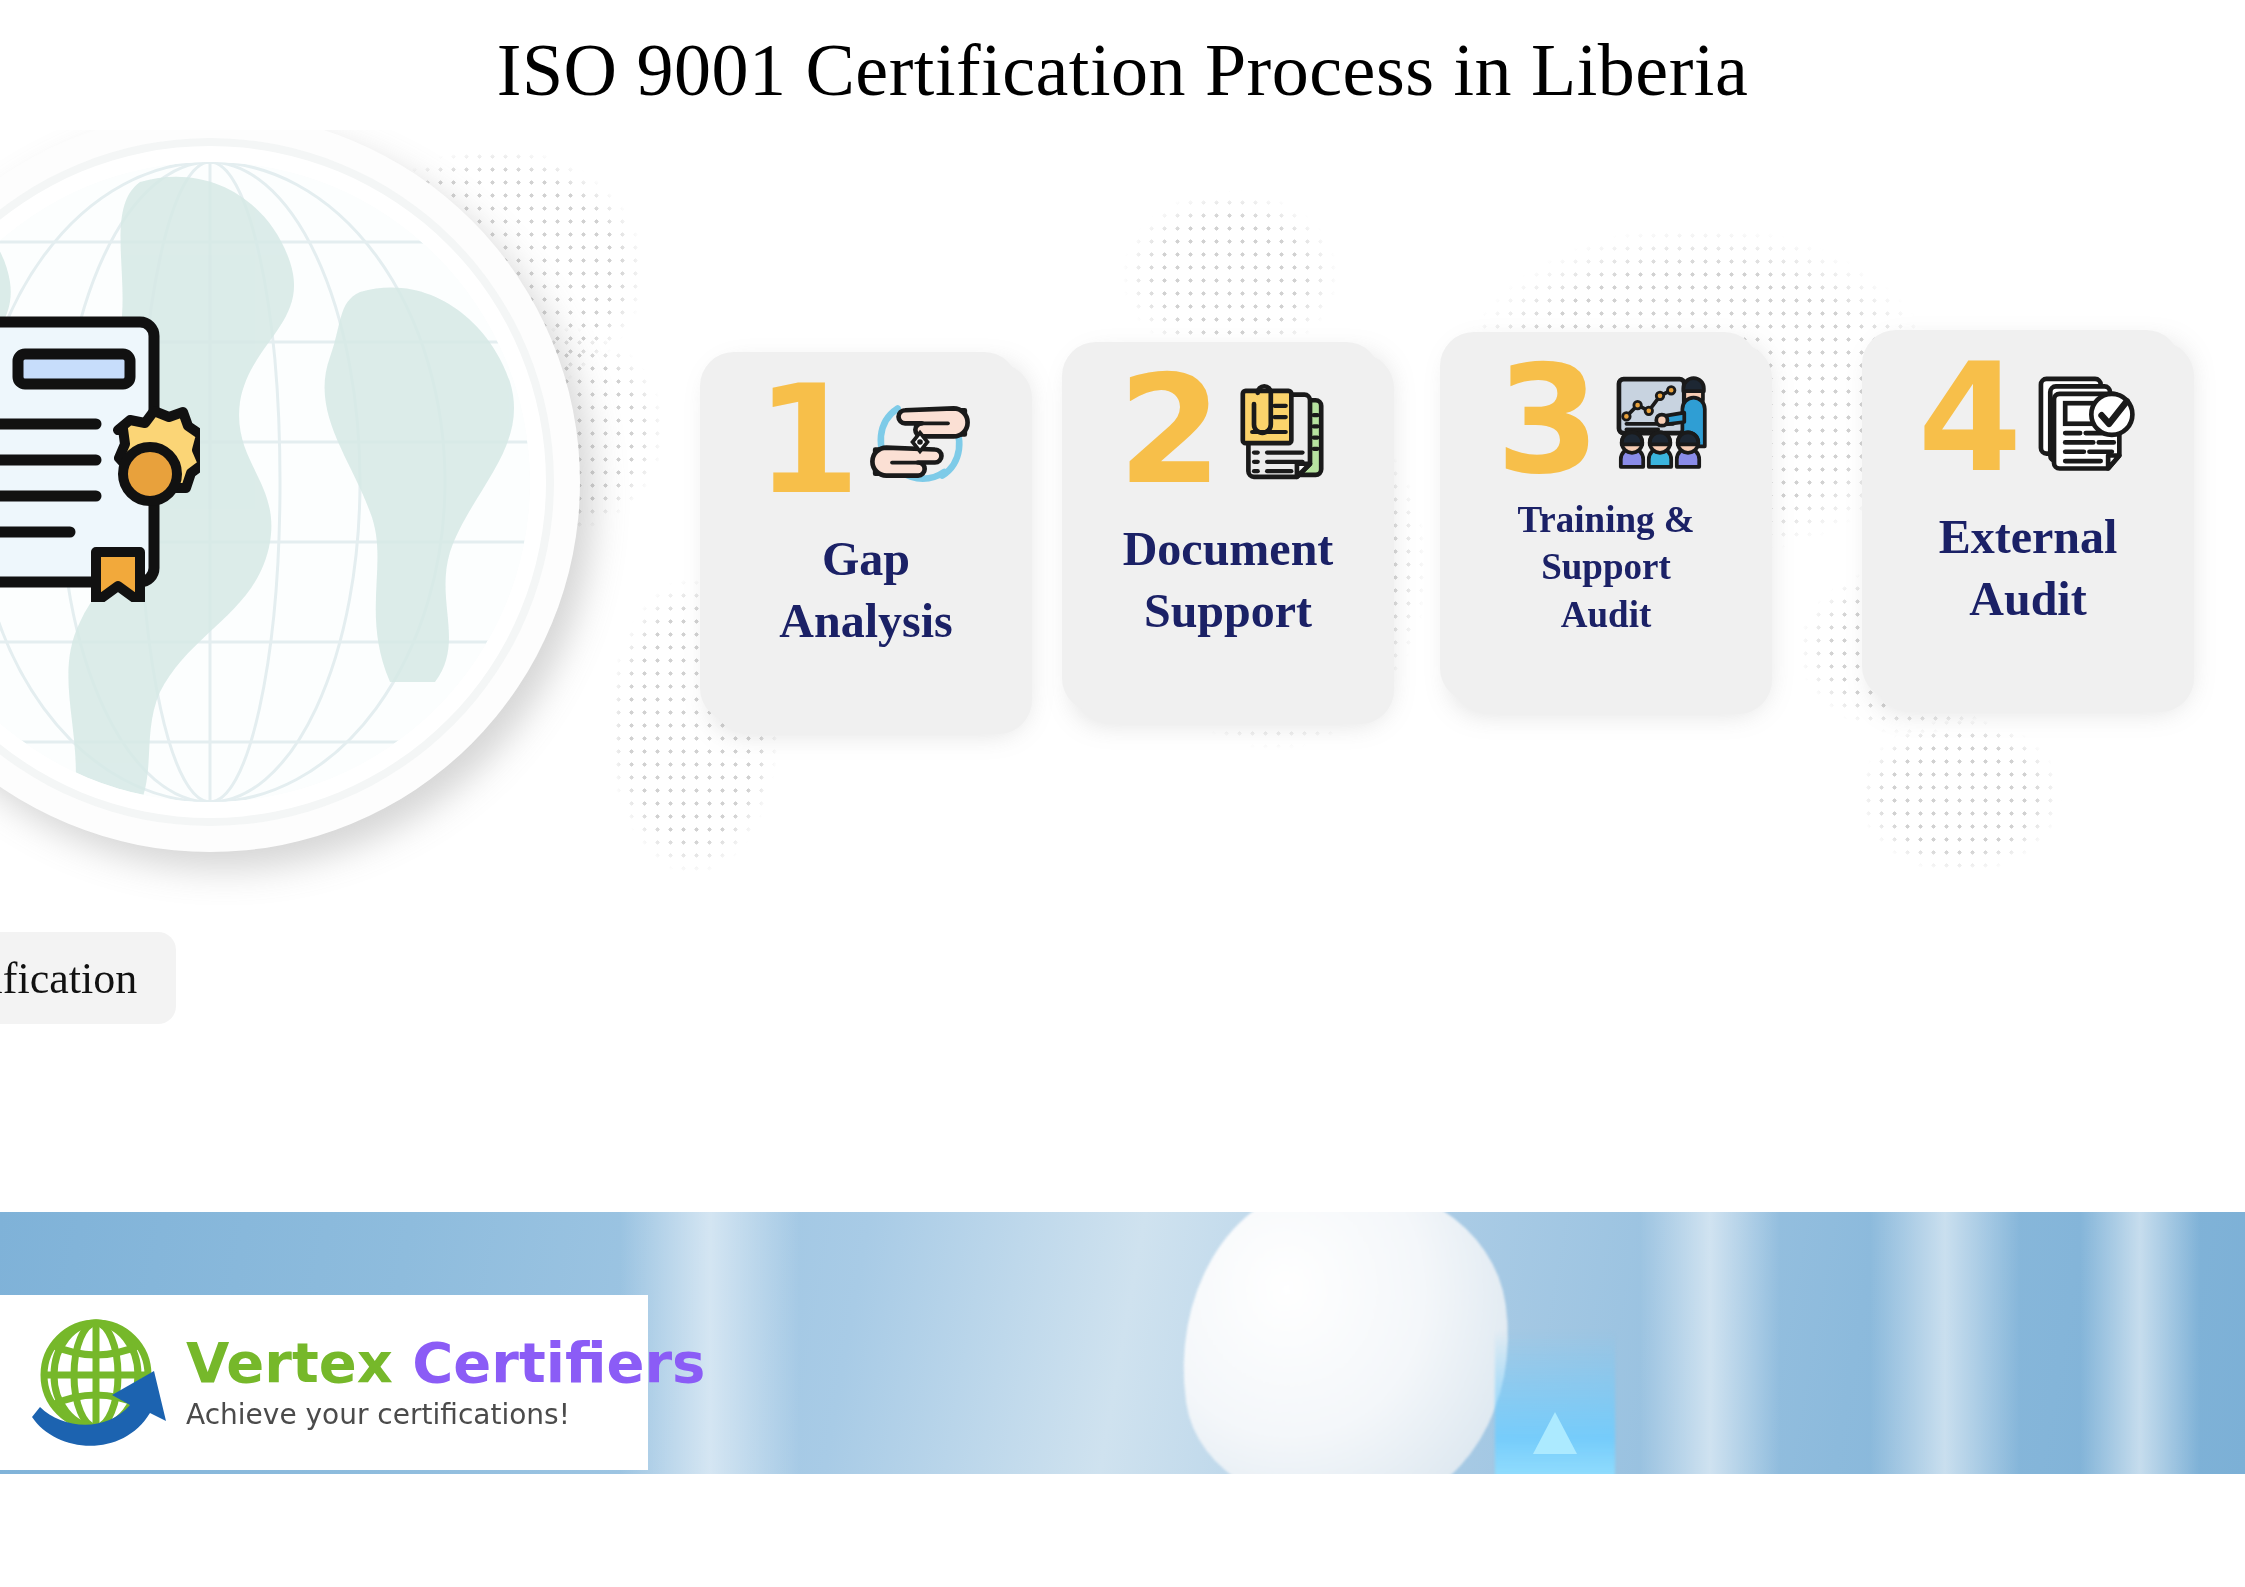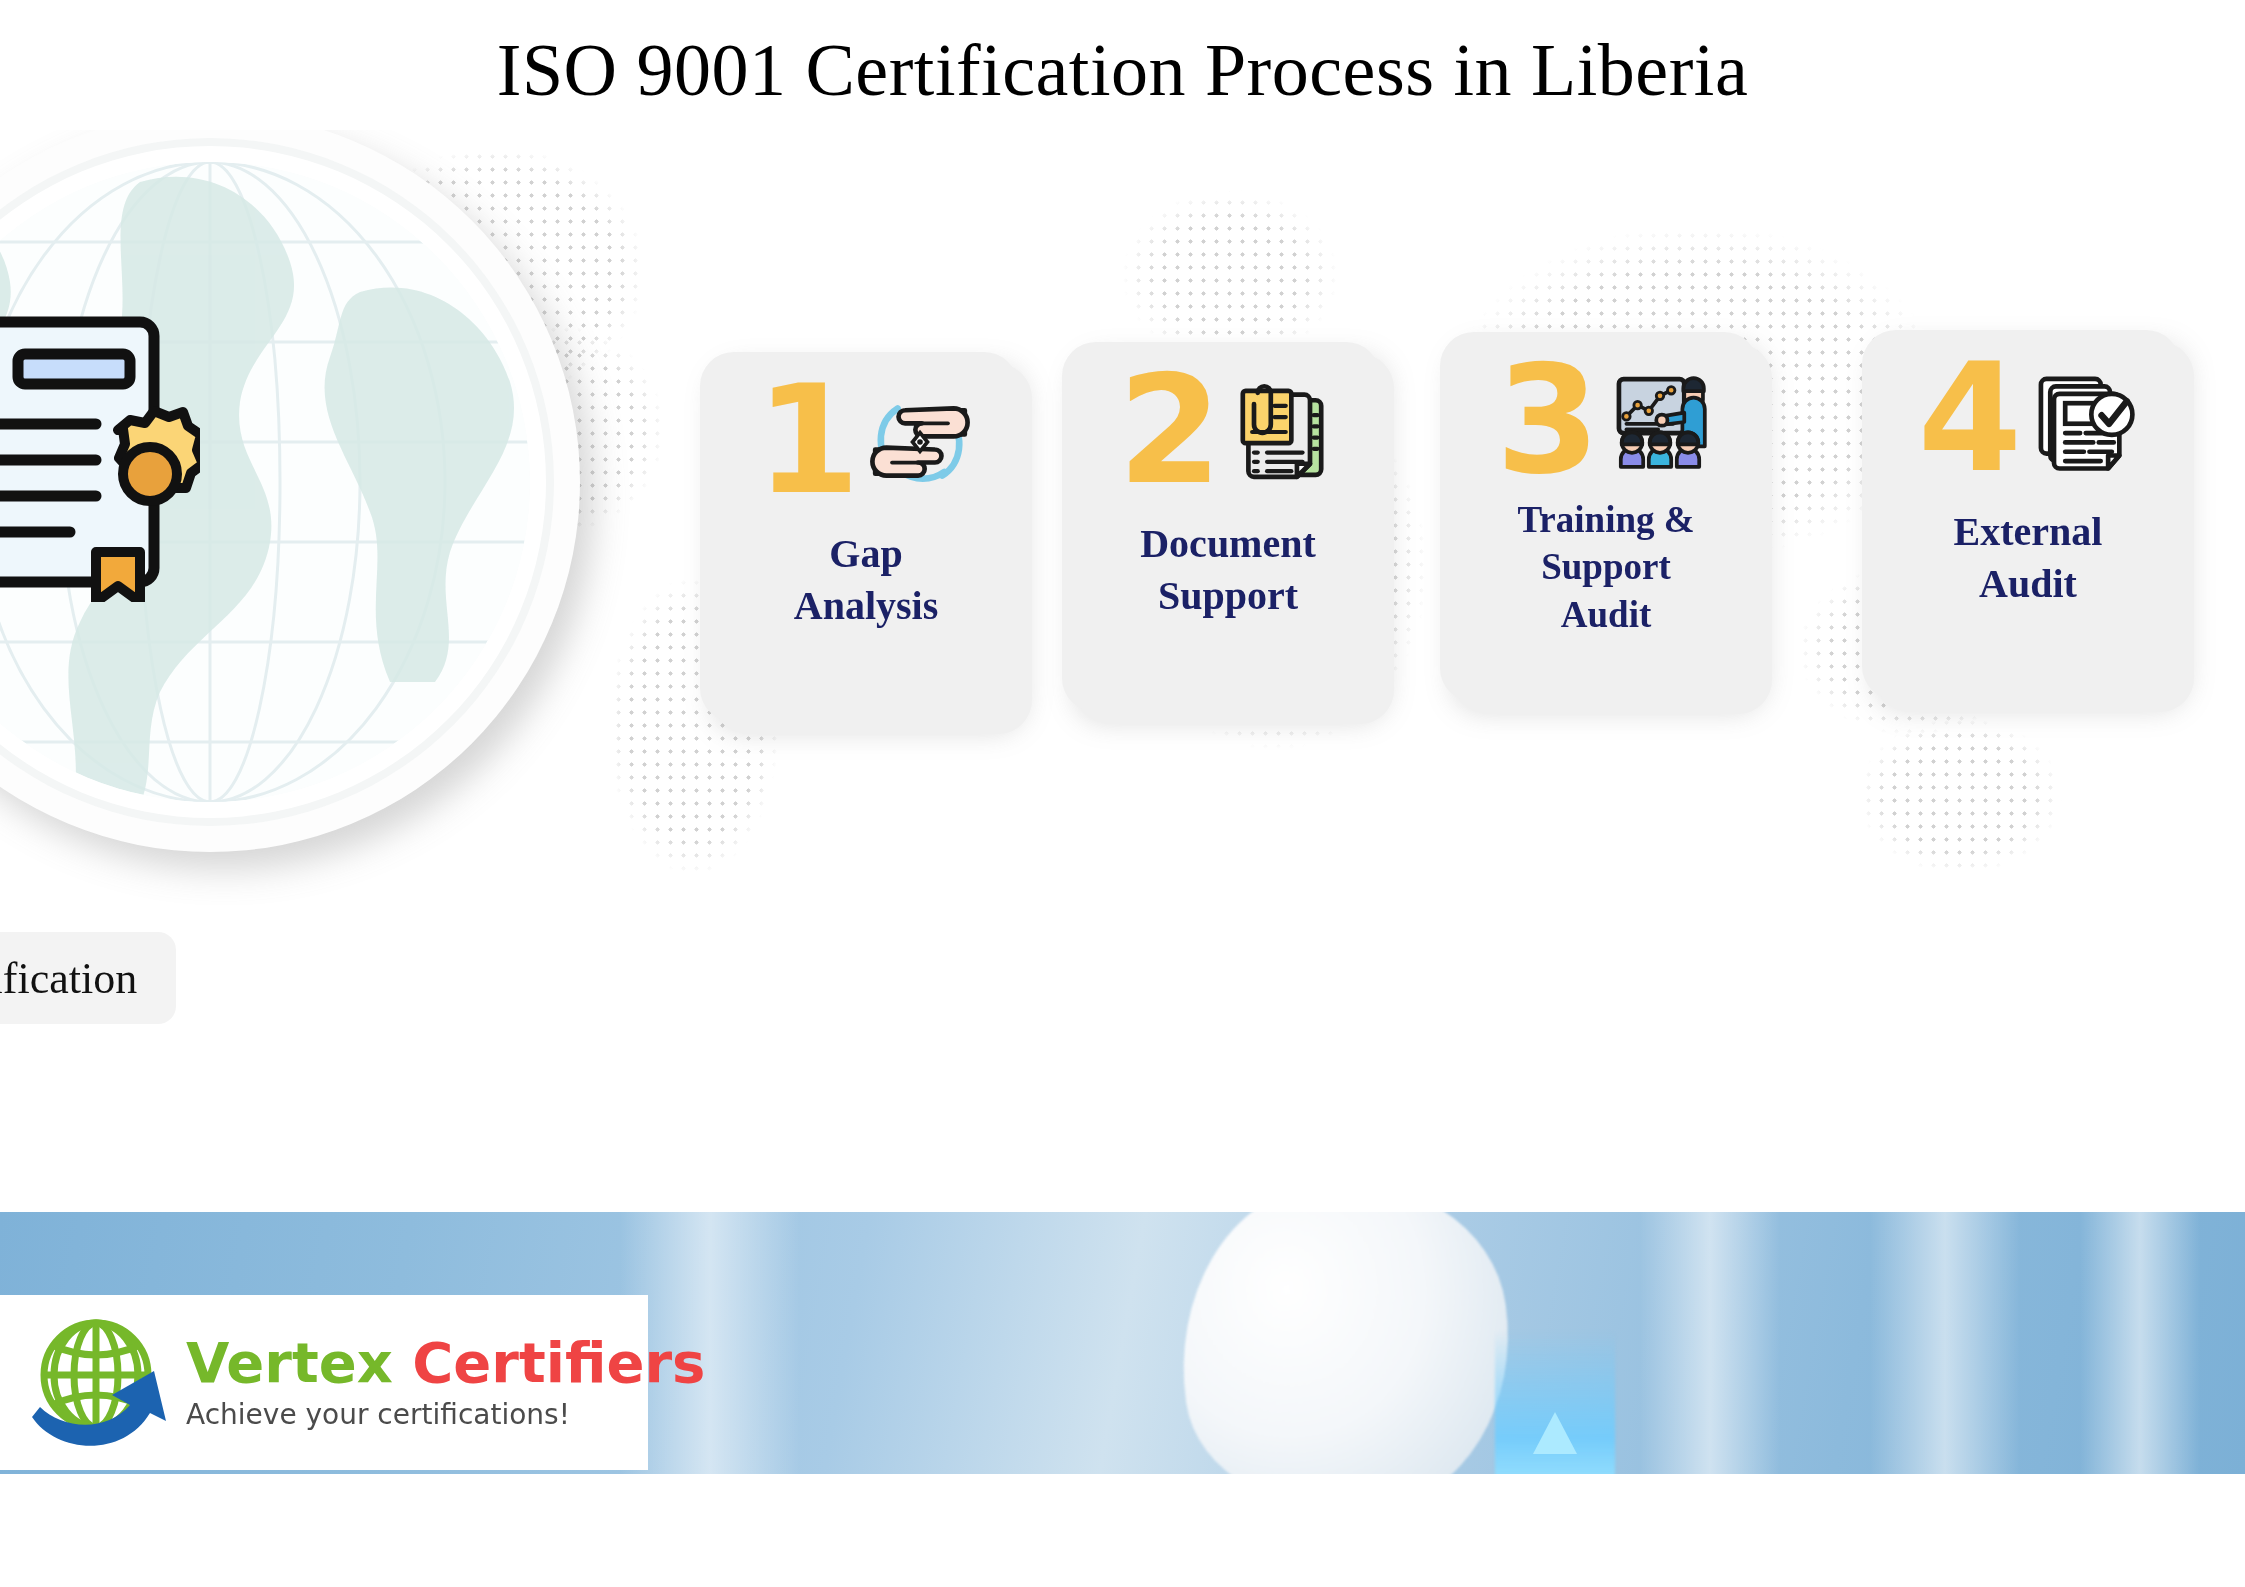--- a/index.html
+++ b/index.html
@@ -166,21 +166,21 @@
     width: 112px;
     height: 112px;
     flex: none;
   }
   .step-icon svg { display:block; width:100%; height:100%; }
   .card-label {
     margin-top: 6px;
     text-align: center;
     font-family: "Liberation Serif", serif;
     font-weight: 700;
-    font-size: 40px;
+    font-size: 48px;
     line-height: 1.30;
     color: #1b2166;
     padding: 0 12px;
   }
   .card-label.three { font-size: 37px; margin-top: -6px; line-height: 1.28; font-family: Liberation Serif, serif; }
 
   
   #bottom-banner {
     position: absolute;
     left: 0;
@@ -246,21 +246,21 @@
   #logo-mark svg { display:block; width:100%; height:100%; }
   #logo-text { margin-left: 10px; }
   #logo-title {
     font-family: "DejaVu Sans", sans-serif;
     font-weight: 700;
     font-size: 56px;
     line-height: 1.02;
     white-space: nowrap;
   }
   #logo-title .w1 { color: #76b82a; }
-  #logo-title .w2 { color: #ef4444; }
+  #logo-title .w2 { color: #8b5cf6; }
   #logo-tagline {
     font-family: "DejaVu Sans", sans-serif;
     font-size: 28px;
     color: #4b4b4b;
     margin-top: 6px;
     white-space: nowrap;
   }
 </style>
 </head>
 <body>

